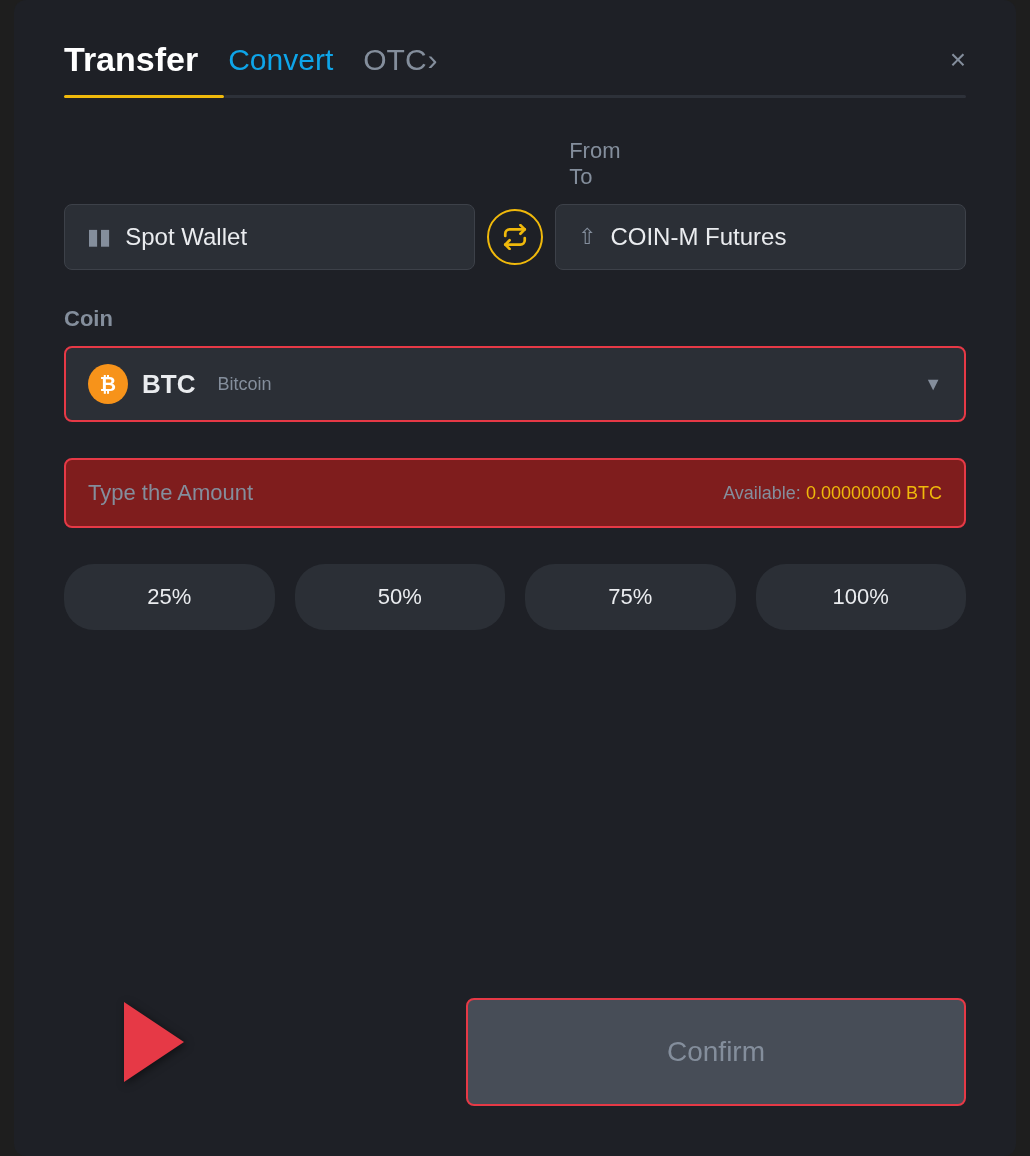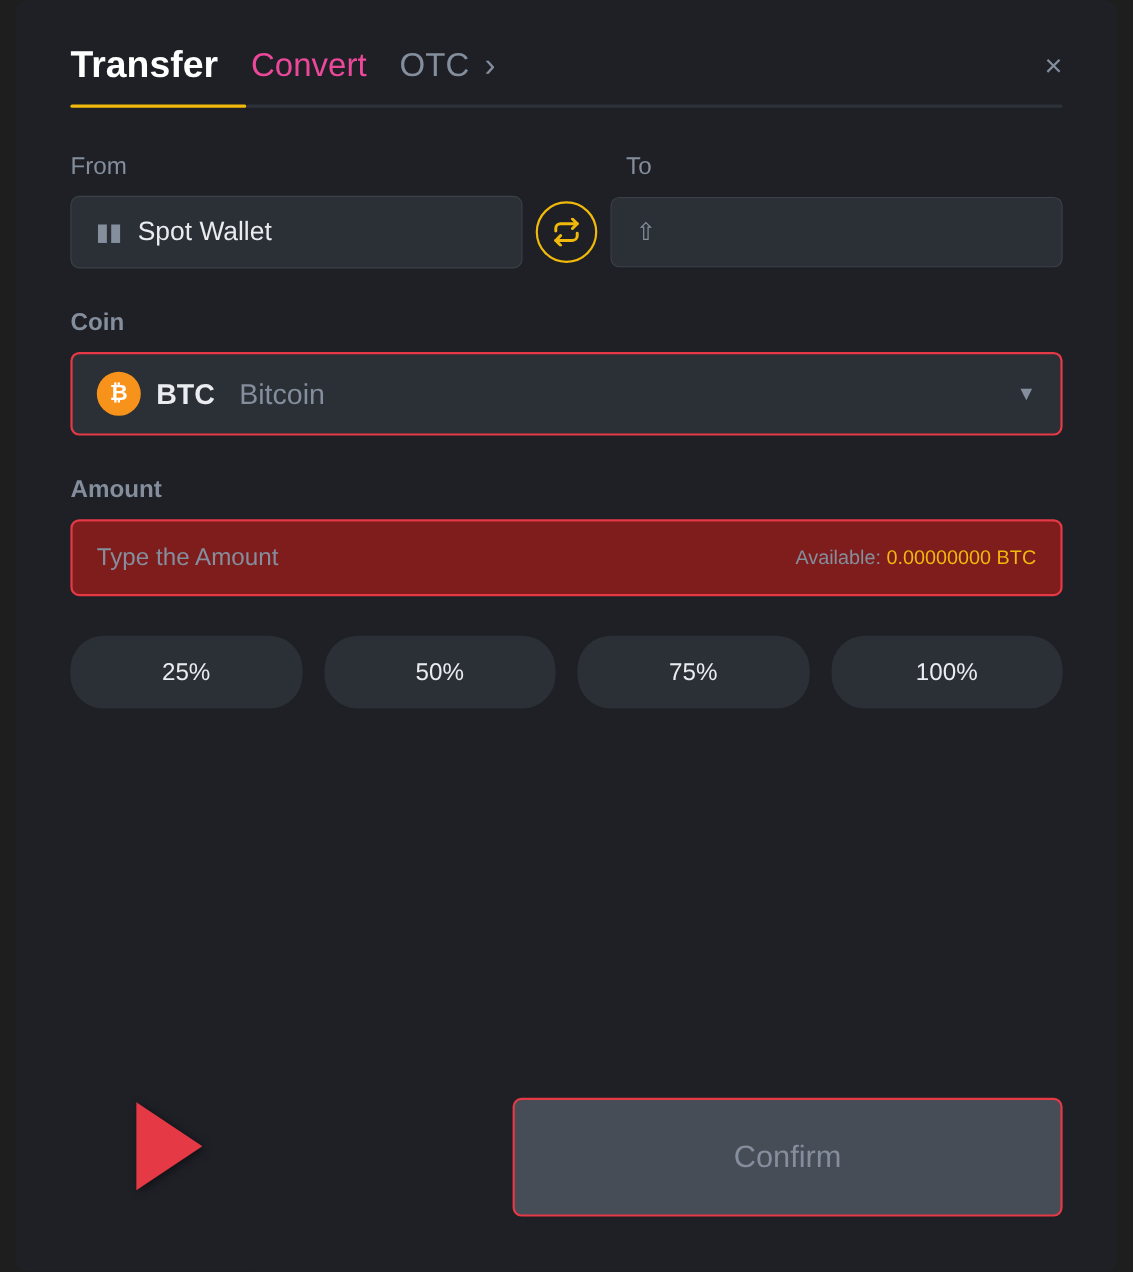--- a/index.html
+++ b/index.html
@@ -35,32 +35,32 @@
     .tab-transfer {
       font-size: 34px;
       font-weight: 700;
       color: #ffffff;
       cursor: pointer;
     }
 
     .tab-convert {
       font-size: 30px;
       font-weight: 400;
-      color: #ec4899;
+      color: #0ea5e9;
       cursor: pointer;
     }
 
     .tab-otc {
       font-size: 30px;
       font-weight: 400;
       color: #848e9c;
       cursor: pointer;
       display: flex;
       align-items: center;
-      gap: 14px;
+      gap: 1px;
     }
 
     .close-btn {
       margin-left: auto;
       font-size: 28px;
       color: #848e9c;
       cursor: pointer;
       background: none;
       border: none;
       line-height: 1;
@@ -88,20 +88,21 @@
 
     
     .from-to-section {
       margin-bottom: 36px;
     }
 
     .from-to-labels {
       display: flex;
       align-items: flex-end;
       margin-bottom: 14px;
+      flex-direction: column;
     }
 
     .from-label {
       font-size: 22px;
       color: #848e9c;
       width: 44%;
     }
 
     .to-label {
       font-size: 22px;
@@ -203,21 +204,21 @@
       flex-shrink: 0;
     }
 
     .coin-name {
       font-size: 26px;
       font-weight: 700;
       color: #eaecef;
     }
 
     .coin-fullname {
-      font-size: 26px;
+      font-size: 18px;
       font-weight: 400;
       color: #848e9c;
       margin-left: 8px;
     }
 
     .coin-chevron {
       margin-left: auto;
       color: #848e9c;
       font-size: 18px;
     }
@@ -342,36 +343,36 @@
           <svg width="26" height="26" viewBox="0 0 24 24" fill="none" stroke="#f0b90b" stroke-width="2.5" stroke-linecap="round" stroke-linejoin="round">
             <polyline points="17 1 21 5 17 9"></polyline>
             <path d="M3 11V9a4 4 0 0 1 4-4h14"></path>
             <polyline points="7 23 3 19 7 15"></polyline>
             <path d="M21 13v2a4 4 0 0 1-4 4H3"></path>
           </svg>
         </button>
       </div>
       <div class="wallet-box">
         <span class="futures-icon">⇧</span>
+        <span class="wallet-text">COIN-M Futures</span>
       </div>
     </div>
   </div>
 
   <div class="coin-section">
     <div class="section-label">Coin</div>
     <div class="coin-select">
       <div class="btc-icon">₿</div>
       <span class="coin-name">BTC</span>
       <span class="coin-fullname">Bitcoin</span>
       <span class="coin-chevron">▼</span>
     </div>
   </div>
 
   <div class="amount-section">
-    <div class="section-label">Amount</div>
     <div class="amount-box">
       <input class="amount-input" type="text" placeholder="Type the Amount" style="">
       <div class="available-text">
         <span>Available:</span>
         <span class="available-value">0.00000000 BTC</span>
       </div>
     </div>
   </div>
 
   <div class="percent-row">

